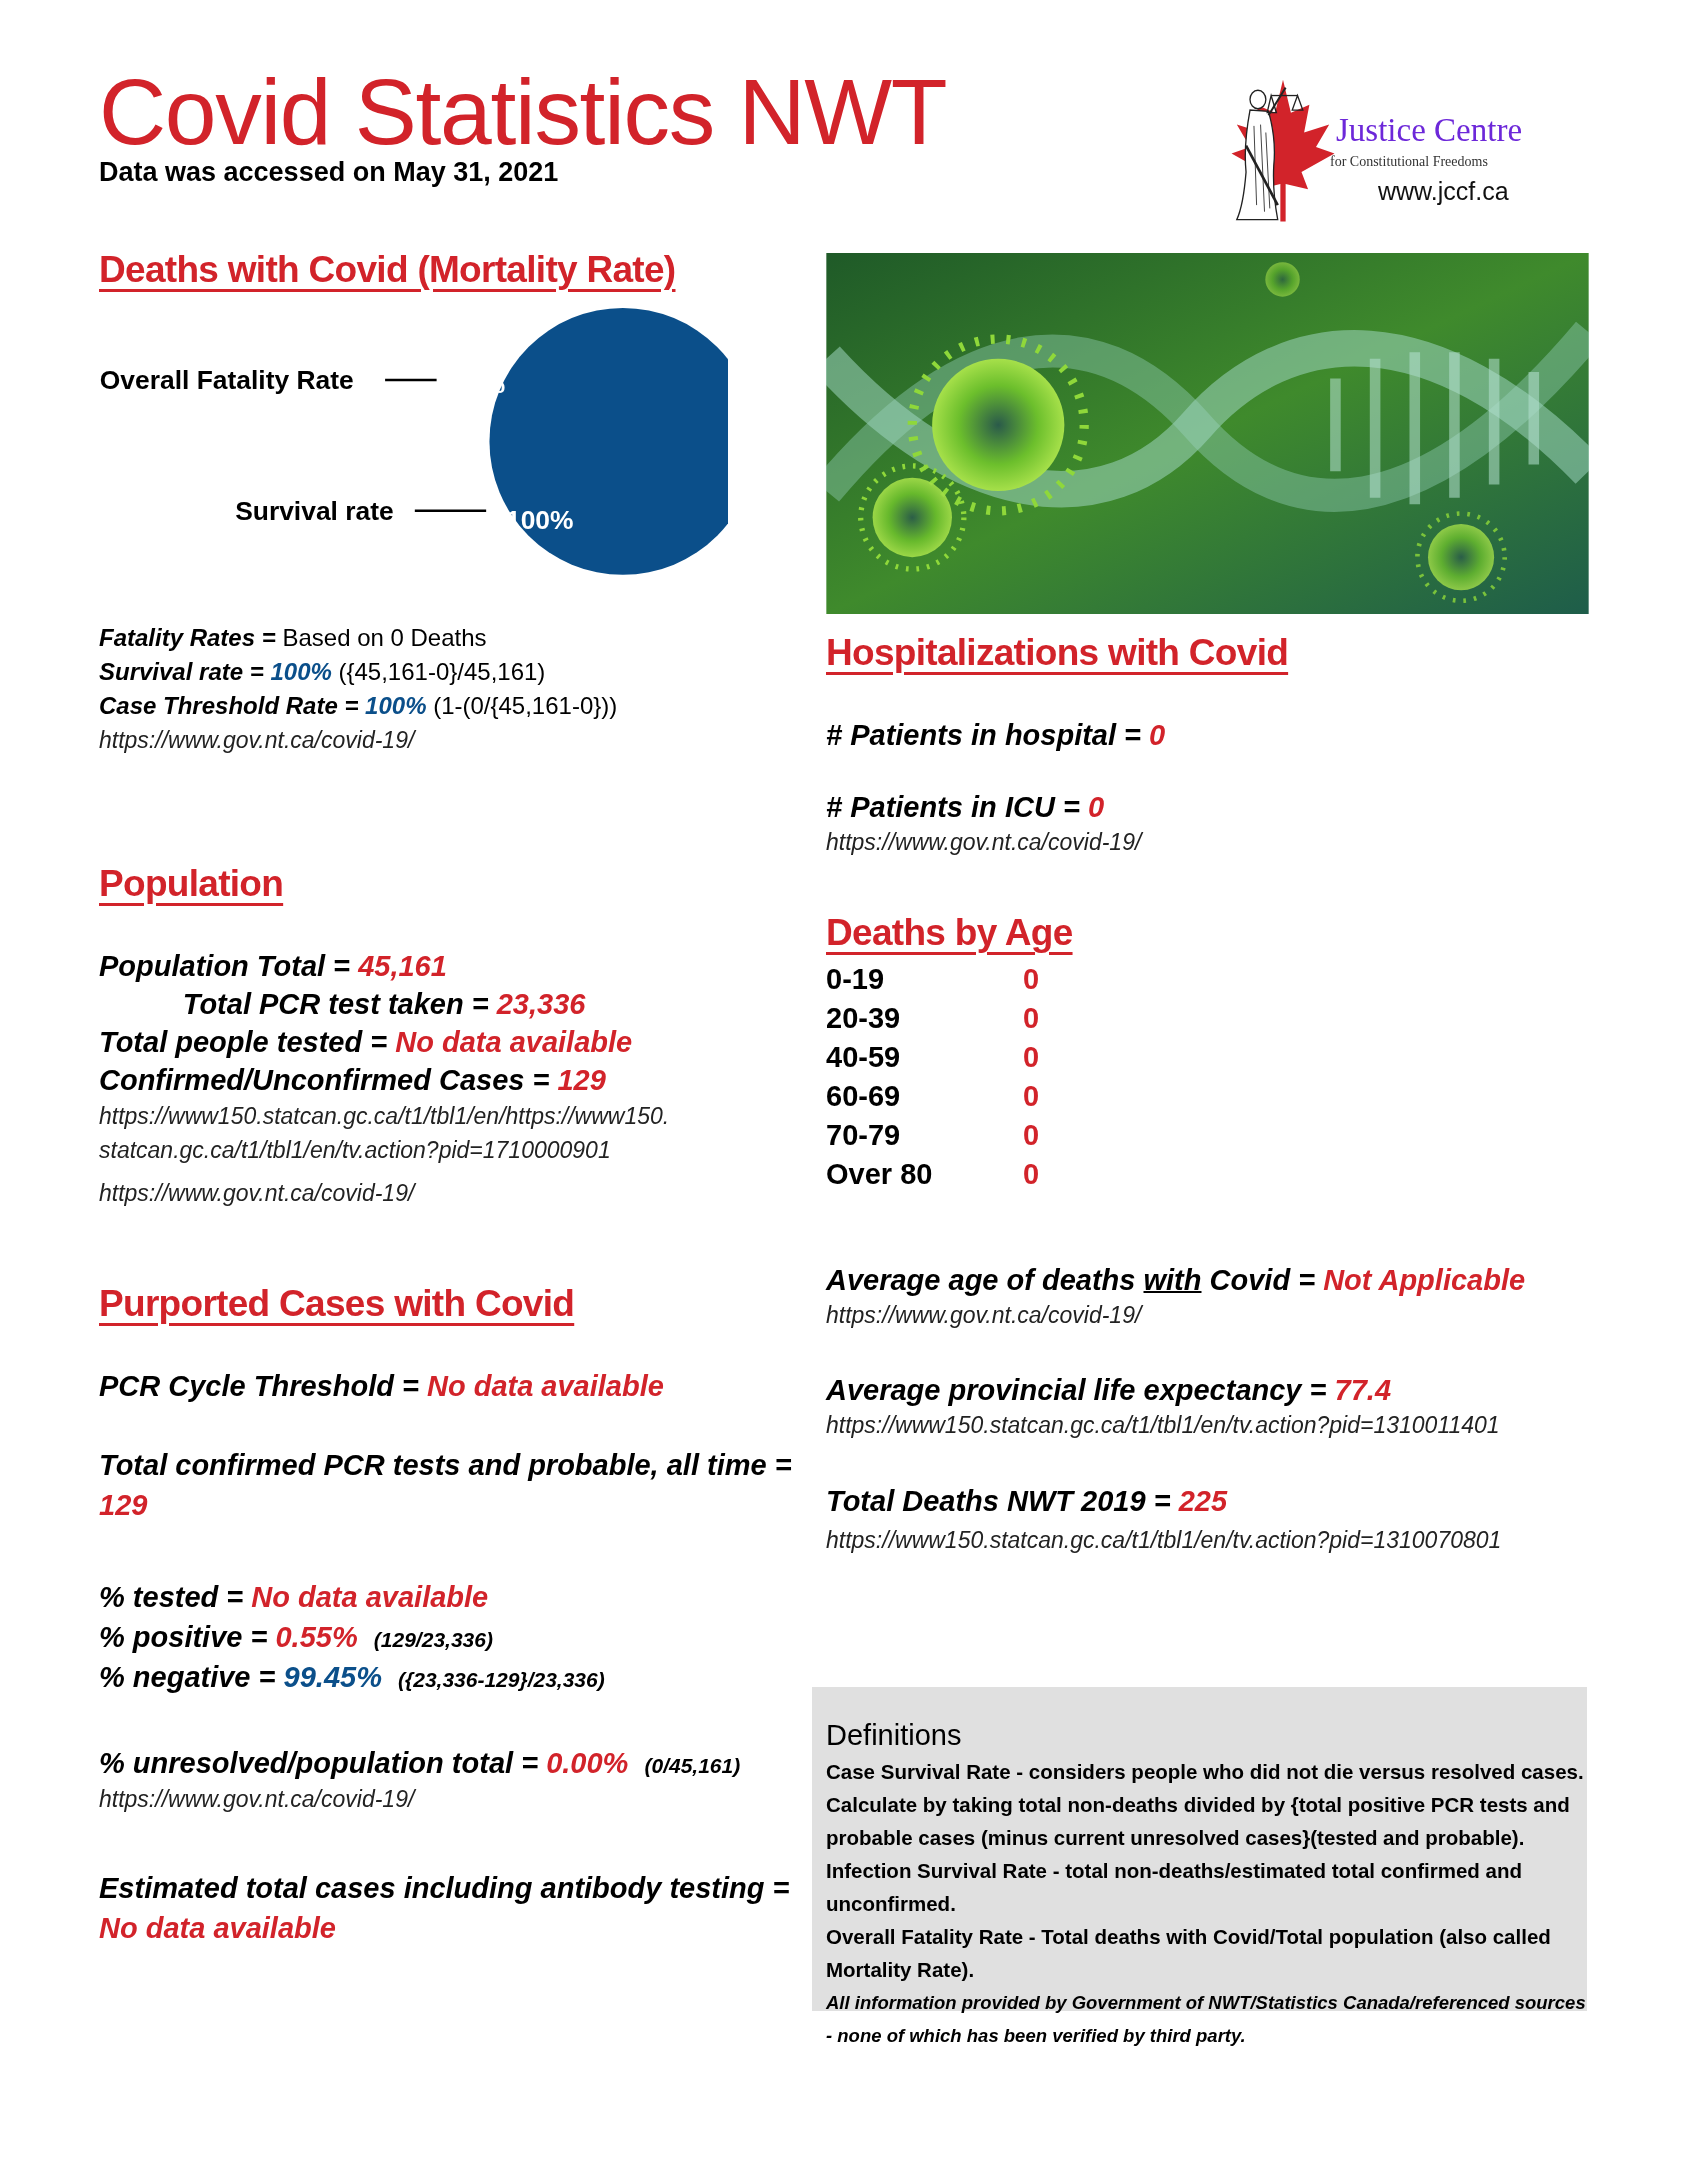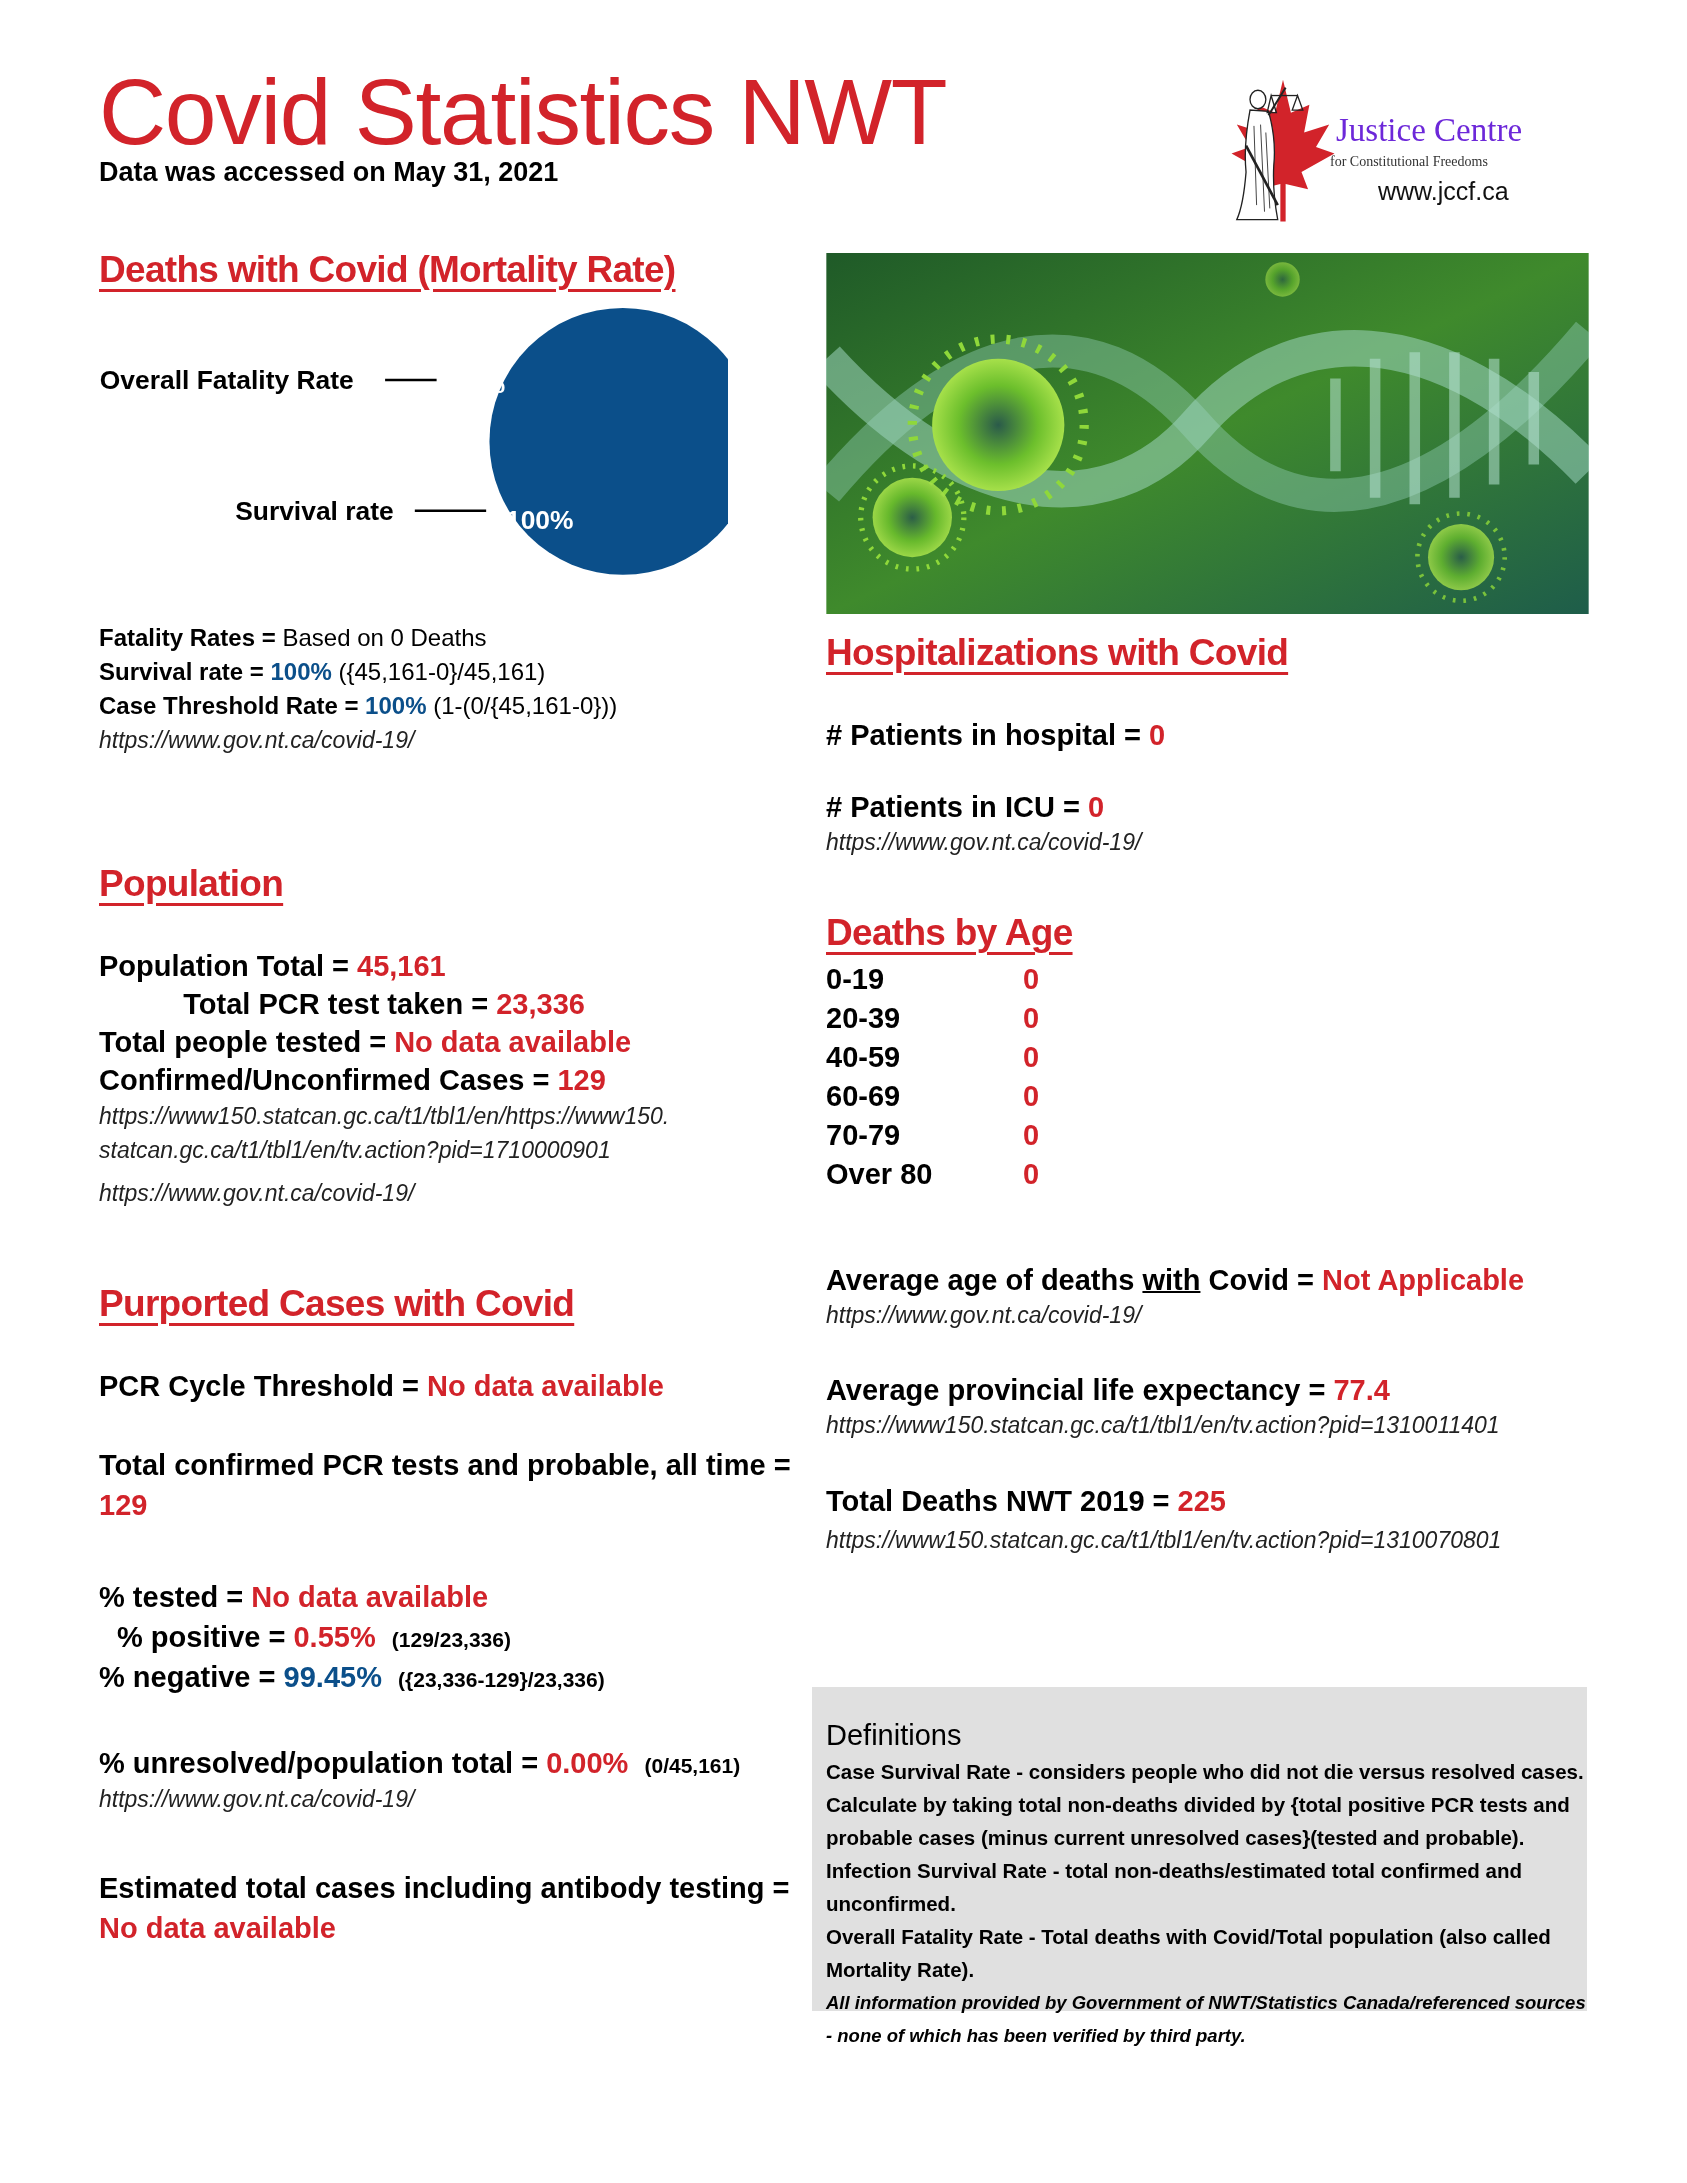--- a/index.html
+++ b/index.html
@@ -3,21 +3,21 @@
 <meta charset="utf-8">
 <style>
   html, body { margin: 0; padding: 0; }
   body {
     width: 1687px; height: 2183px; background: #ffffff; position: relative; overflow: hidden;
     font-family: "Liberation Sans", "DejaVu Sans", sans-serif; color: #000;
   }
   .abs { position: absolute; }
   .red { color: #d2232a; }
   .blue { color: #0b4f8a; }
-  .b { font-weight: bold; }
+  .b { font-weight: bold; font-style: italic; }
   .title {
     left: 99px; top: 63px; font-size: 93px; line-height: 99px; color: #d2232a;
     font-weight: normal; letter-spacing: -1.3px; white-space: nowrap;
   }
   .subtitle { left: 99px; top: 157px; font-size: 27px; font-weight: bold; white-space: nowrap; }
   .sec-head {
     font-size: 37px; font-weight: bold; color: #d2232a; text-decoration: underline;
     text-decoration-thickness: 3.3px; text-underline-offset: 6.6px; white-space: nowrap; letter-spacing: -0.7px;
   }
   .line { white-space: nowrap; }
@@ -145,21 +145,21 @@
 <div class="abs line l44 b" style="left:99px; top:1366px;">
   <span>PCR Cycle Threshold = </span>
   <span class="red">No data available</span>
 </div>
 <div class="abs line l44 b" style="left:99px; top:1445px;">Total confirmed PCR tests and probable, all time =</div>
 <div class="abs line l44 b red" style="left:99px; top:1485px;">129</div>
 
 <div class="abs line l44 b" style="left:99px; top:1577px;">
   <span>% tested = </span><span class="red">No data available</span>
 </div>
-<div class="abs line l44 b" style="left:99px; top:1617px;margin-left:18px;">
+<div class="abs line l44 b" style="left:99px; top:1617px;">
   <span>% positive = </span><span class="red">0.55%</span>&nbsp;&nbsp;<span class="small-paren">(129/23,336)</span>
 </div>
 <div class="abs line l44 b" style="left:99px; top:1657px;">
   <span>% negative = </span><span class="blue">99.45%</span>&nbsp;&nbsp;<span class="small-paren">({23,336-129}/23,336)</span>
 </div>
 <div class="abs line l44 b" style="left:99px; top:1743px;">
   <span>% unresolved/population total = </span><span class="red">0.00%</span>&nbsp;&nbsp;<span class="small-paren">(0/45,161)</span>
 </div>
 <div class="abs src" style="left:99px; top:1782px;">https://www.gov.nt.ca/covid-19/</div>
 <div class="abs line l44 b" style="left:99px; top:1868px;">Estimated total cases including antibody testing =</div>

